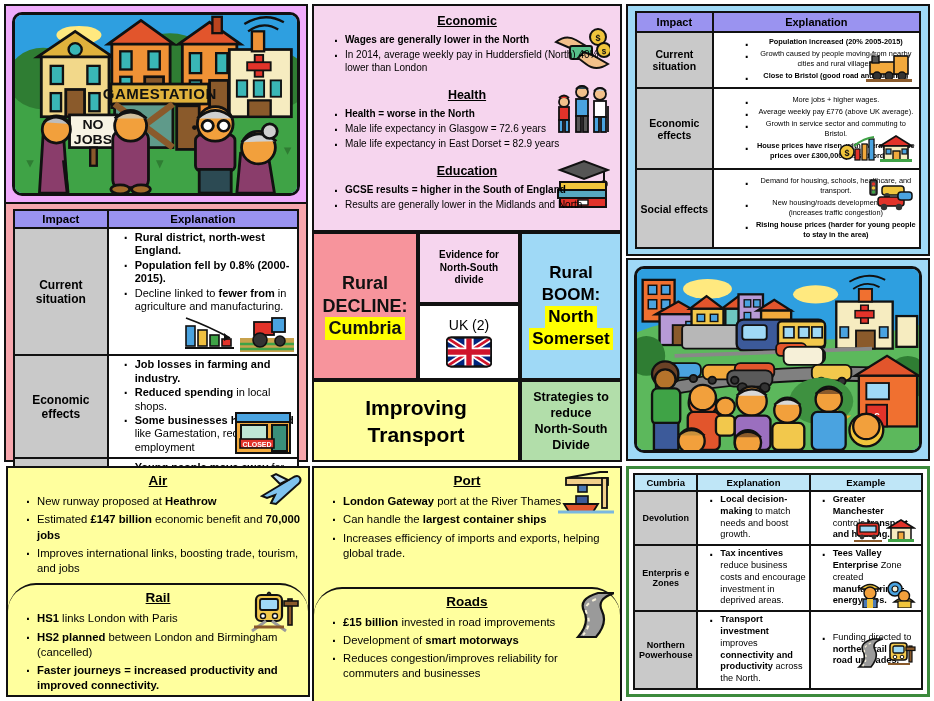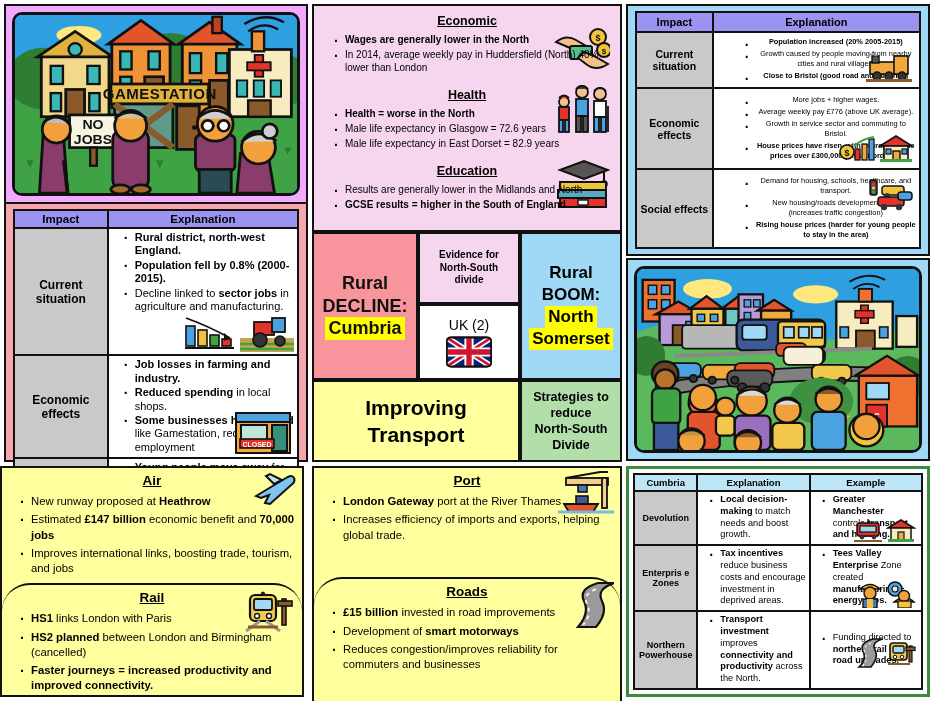--- a/index.html
+++ b/index.html
@@ -176,21 +176,21 @@
     left: 520px; top: 380px; width: 102px; height: 82px;
     background: #b2deaa;
     border: 2px solid #111;
     display: flex; align-items: center; justify-content: center;
     text-align: center;
     font-weight: bold; font-size: 12.5px; line-height: 1.3;
   }
 
   
   #bottom-left-panel {
-    left: 0; top: 466px; width: 304px; height: 231px;
+    left: 6px; top: 466px; width: 304px; height: 231px;
     border: 2px solid #111;
     background: #ffff9e;
     display: flex; flex-direction: column;
   }
   #bottom-center-panel {
     left: 312px; top: 466px; width: 310px; height: 243px;
     border: 2px solid #111;
     background: #ffff9e;
     display: flex; flex-direction: column;
   }
@@ -332,21 +332,21 @@
           <tr>
         <th style="width:33%;">Impact</th>
         <th>Explanation</th>
       </tr>
       <tr>
         <td class="rowhead">Current situation</td>
         <td class="expl">
           <ul class="b">
                 <li><span class="bd">Rural district, north-west England.</span></li>
                 <li><span class="bd">Population fell by 0.8% (2000-2015).</span></li>
-                <li><span>Decline linked to </span><span class="bd">sector jobs</span><span> in agriculture and manufacturing.</span></li>
+                <li><span>Decline linked to </span><span class="bd">fewer from</span><span> in agriculture and manufacturing.</span></li>
               </ul>
           <div class="inline-icons">
             <svg width="52" height="38" viewBox="0 0 52 38">
               <rect x="2" y="12" width="9" height="20" fill="#4aa3e0" stroke="#111" stroke-width="1.6"></rect>
               <rect x="14" y="16" width="9" height="16" fill="#f0c040" stroke="#111" stroke-width="1.6"></rect>
               <rect x="26" y="21" width="9" height="11" fill="#3fa346" stroke="#111" stroke-width="1.6"></rect>
               <rect x="38" y="25" width="9" height="7" fill="#e2332a" stroke="#111" stroke-width="1.6"></rect>
               <path d="M2 4 q22 8 44 20" stroke="#111" stroke-width="1.8" fill="none"></path>
               <polygon points="46,24 40,19 40,27" fill="#111"></polygon>
               <line x1="1" y1="34" x2="50" y2="34" stroke="#111" stroke-width="2"></line>
@@ -469,22 +469,22 @@
           <polygon points="6,14 30,5 54,14 30,23" fill="#555" stroke="#111" stroke-width="2"></polygon>
           <line x1="50" y1="16" x2="50" y2="26" stroke="#111" stroke-width="2"></line>
             <circle cx="50" cy="28" r="3" fill="#f0c53c" stroke="#111" stroke-width="1.5"></circle>
           <rect x="6" y="26" width="46" height="8" fill="#f0c53c" stroke="#111" stroke-width="2"></rect>
           <rect x="4" y="34" width="48" height="8" fill="#57a8c0" stroke="#111" stroke-width="2"></rect>
           <rect x="6" y="42" width="46" height="9" fill="#e2332a" stroke="#111" stroke-width="2"></rect>
           <rect x="24" y="44" width="10" height="5" fill="#fff" stroke="#111" stroke-width="1.4"></rect>
         </svg>
       </div>
       <ul class="b">
+          <li><span class="bd">GCSE results = higher in the South of England</span></li>
           <li><span>Results are generally lower in the Midlands and North</span></li>
-          <li><span class="bd">GCSE results = higher in the South of England</span></li>
         </ul>
     </div>
   </div>
 
   <div class="panel" id="right-table-panel">
     <table class="grid">
       <tbody>
           <tr>
         <th style="width:27%;">Impact</th>
         <th>Explanation</th>
@@ -784,20 +784,21 @@
           <path d="M8 8 l34 -6 h8" stroke="#111" stroke-width="1.8" fill="none"></path>
           <rect x="44" y="8" width="5" height="30" fill="#f2d08a" stroke="#111" stroke-width="1.8"></rect>
           <rect x="20" y="15" width="9" height="7" fill="#4a78b5" stroke="#111" stroke-width="1.6"></rect>
           <rect x="18" y="26" width="12" height="8" fill="#3c5a9a" stroke="#111" stroke-width="1.6"></rect>
           <path d="M6 34 h34 l-5 8 h-24z" fill="#e2552c" stroke="#111" stroke-width="1.8"></path>
           <line x1="0" y1="42" x2="56" y2="42" stroke="#7ab8e0" stroke-width="3"></line>
         </svg>
       </div>
       <ul class="b">
           <li><span class="bd">London Gateway</span><span> port at the River Thames</span></li>
+          <li><span>Can handle the </span><span class="bd">largest container ships</span></li>
           <li><span>Increases efficiency of imports and exports, helping global trade.</span></li>
         </ul>
     </div>
     <div class="tp-sec">
       <div class="tp-head">Roads</div>
       <div class="tp-icon">
         <svg width="46" height="48" viewBox="0 0 46 48">
           <path d="M30 2 q-20 6 -14 18 q6 12 -6 26 h18 q12 -14 6 -26 q-6 -12 12 -18z" fill="#9a9a9a" stroke="#111" stroke-width="2.2"></path>
           <path d="M28 8 q-14 6 -9 15 q5 11 -4 21" stroke="#f6f0d8" stroke-width="2" stroke-dasharray="4 4" fill="none"></path>
         </svg>

